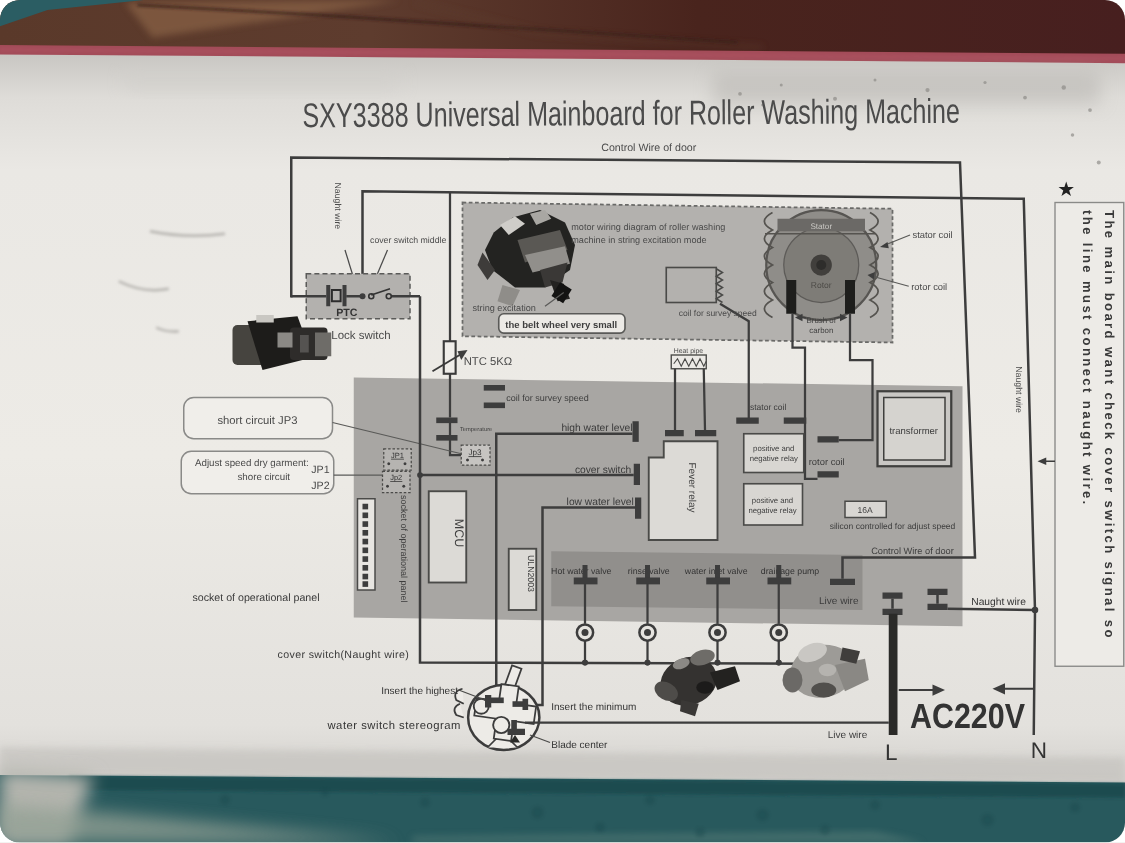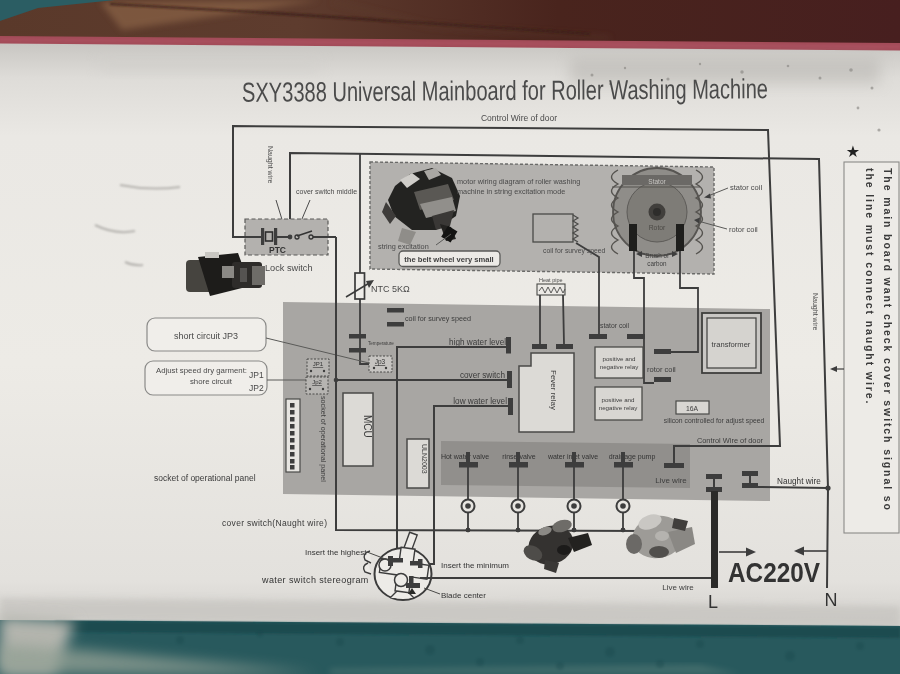--- a/index.html
+++ b/index.html
@@ -1,17 +1,17 @@
 <!DOCTYPE html>
 <html><head>
 <meta charset="utf-8">
 <style>
   html,body{margin:0;padding:0;}
   #stage{position:relative;width:900px;height:674px;overflow:hidden;background:#e9e7e3;
-         font-family:"Liberation Sans", sans-serif;}
+         font-family:"Liberation Sans", sans-serif;border-radius:16px;}
   svg{display:block;}
 </style>
 </head>
 <body>
 <div id="stage">
 <svg width="900" height="674" viewBox="0 0 900 674" xmlns="http://www.w3.org/2000/svg">
 <defs>
   <linearGradient id="paperG" x1="0" y1="0" x2="0" y2="1">
     <stop offset="0" stop-color="#c8c6c2"></stop>
     <stop offset="0.06" stop-color="#dedcd8"></stop>

